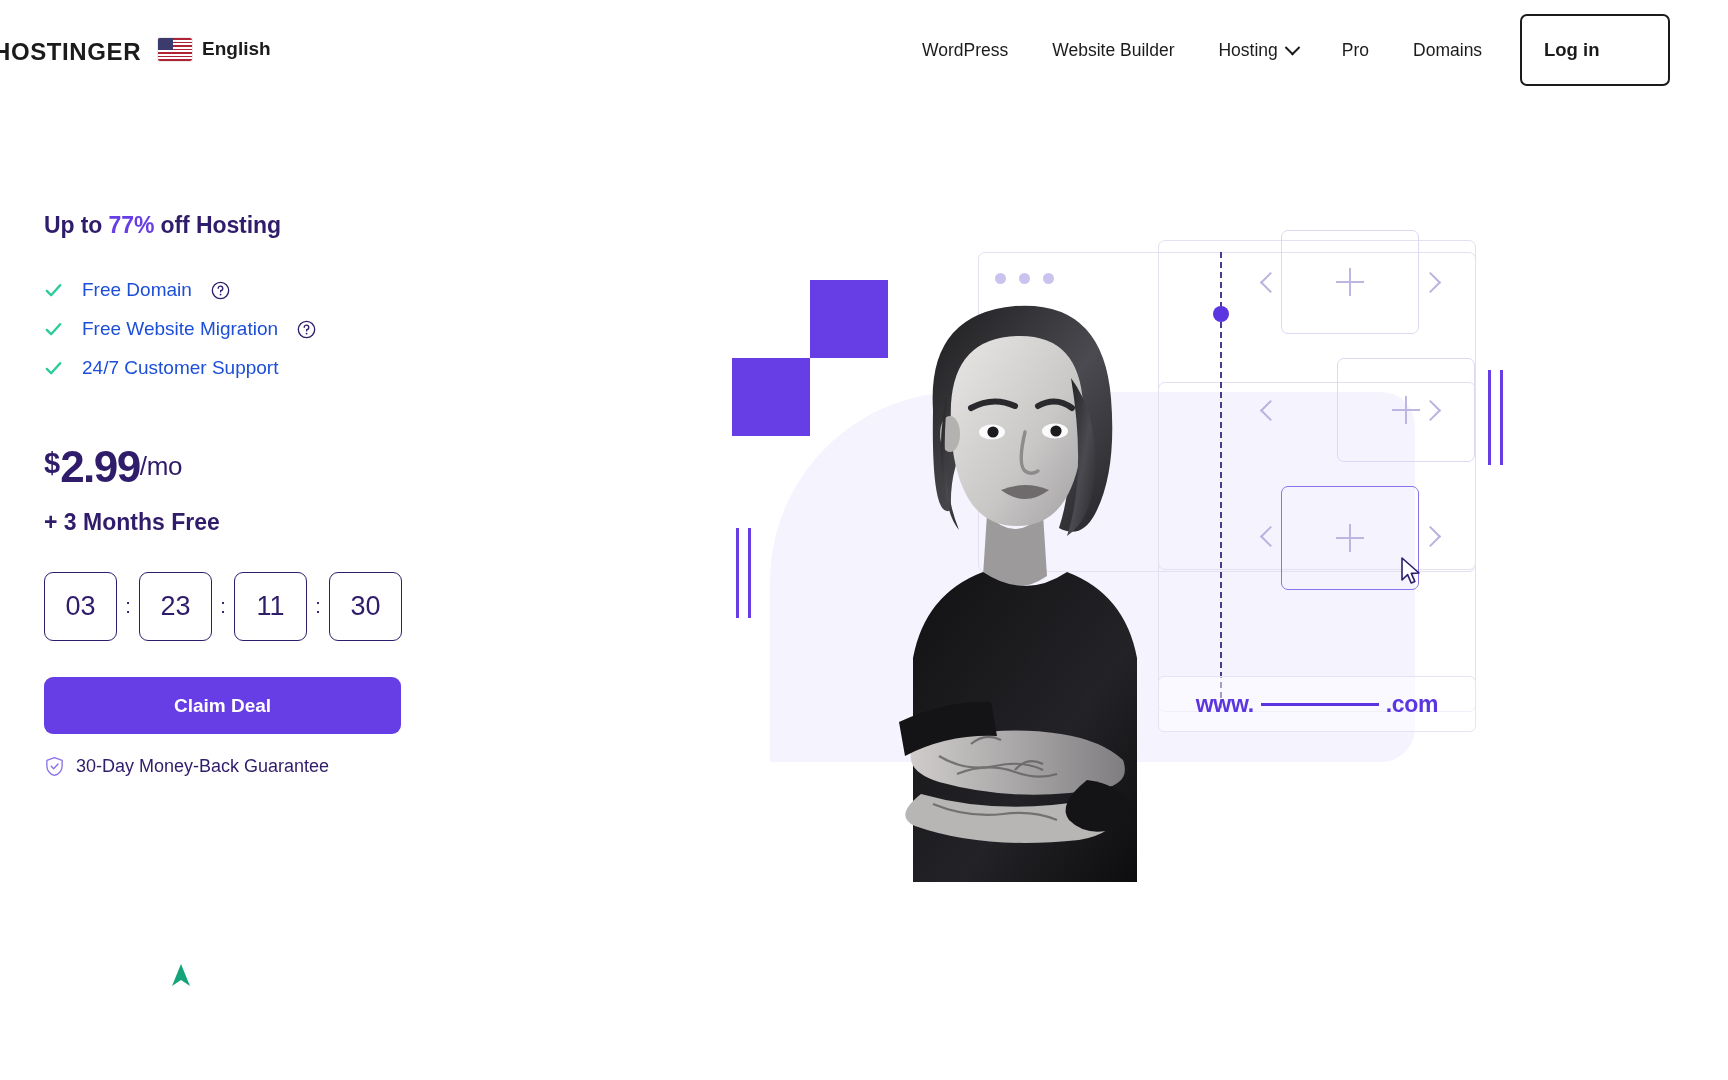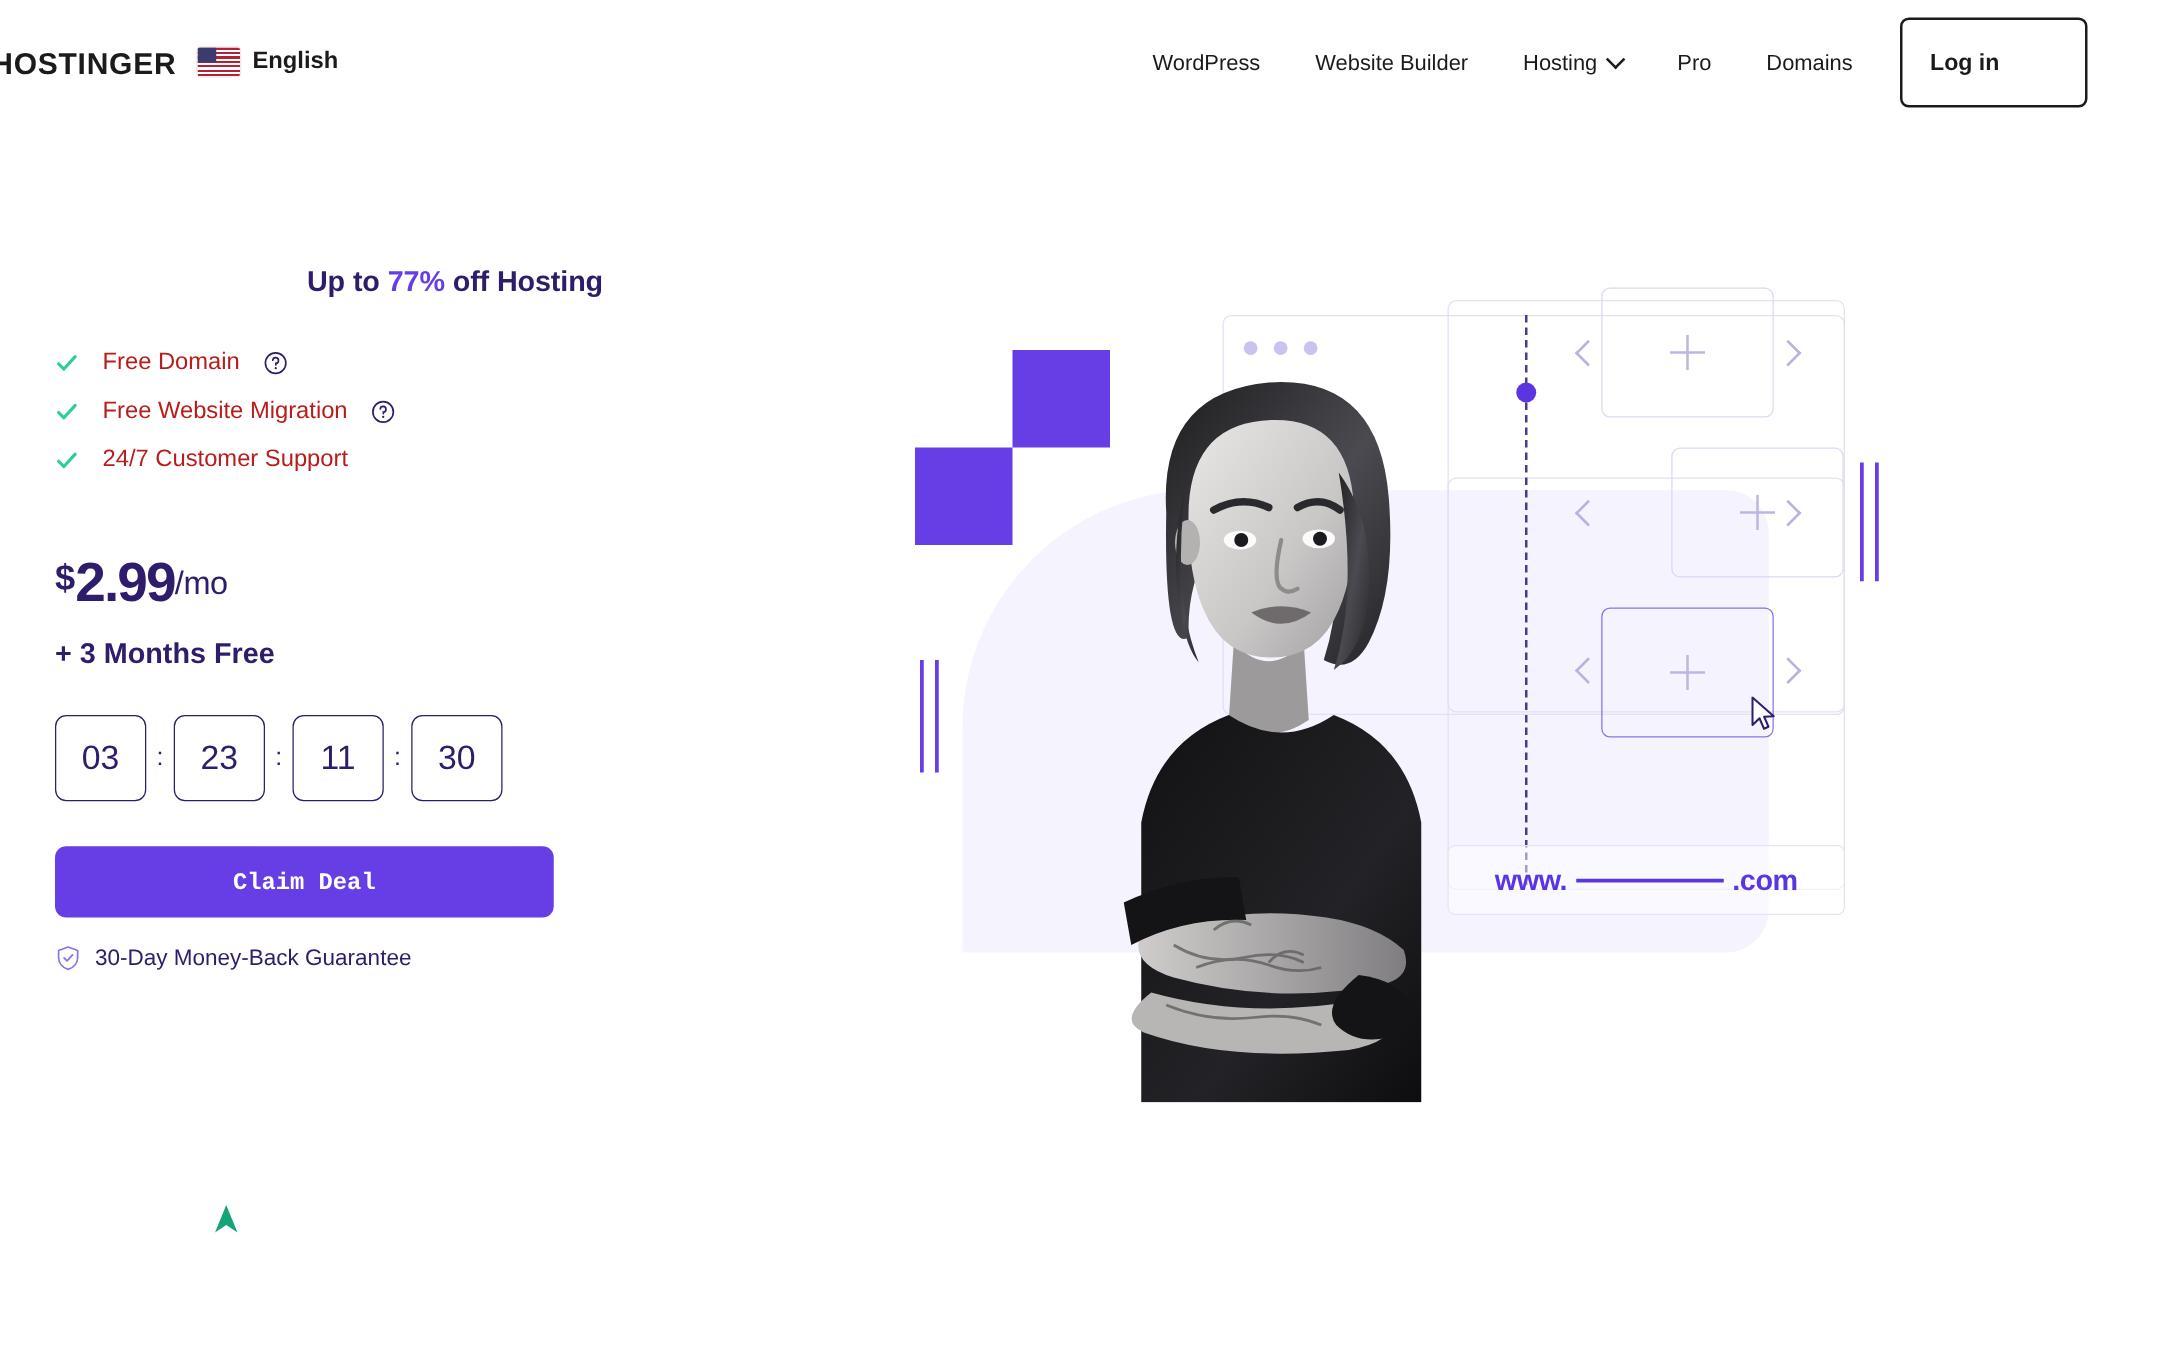--- a/index.html
+++ b/index.html
@@ -148,21 +148,20 @@
     letter-spacing: -0.4px;
     max-width: 520px;
   }
 
   .hero-sub {
     margin-top: 26px;
     font-size: 23px;
     font-weight: 700;
     color: #2f1c6a;
     letter-spacing: -0.1px;
-    text-align: center;
   }
   .hero-sub .pct { color: #673de6; }
 
   .features {
     margin-top: 38px;
     display: flex;
     flex-direction: column;
     gap: 13px;
   }
   .feature {
@@ -171,21 +170,21 @@
     gap: 19px;
     height: 26px;
   }
   .check-icon {
     width: 19px; height: 19px;
     flex: none;
     display: block;
   }
   .feature-label {
     font-size: 19px;
-    color: #b91c1c;
+    color: #1d4ed8;
     white-space: nowrap;
   }
   .help-icon {
     width: 19px; height: 19px;
     flex: none;
     cursor: pointer;
     display: block;
   }
 
   .price-row {
@@ -242,29 +241,29 @@
   }
   .timer-sep {
     width: 22px;
     text-align: center;
     font-size: 20px;
     color: #2f1c6a;
   }
 
   .claim-btn {
     margin-top: 36px;
-    width: 399px;
+    width: 357px;
     height: 57px;
     background: #673de6;
     border: none;
     border-radius: 9px;
     color: #ffffff;
     font-size: 19px;
     font-weight: 700;
-    font-family: Liberation Mono, monospace;
+    font-family: Liberation Sans, sans-serif;
     cursor: pointer;
     display: flex;
     align-items: center;
     justify-content: center;
   }
 
   .guarantee {
     margin-top: 22px;
     display: flex;
     align-items: center;

